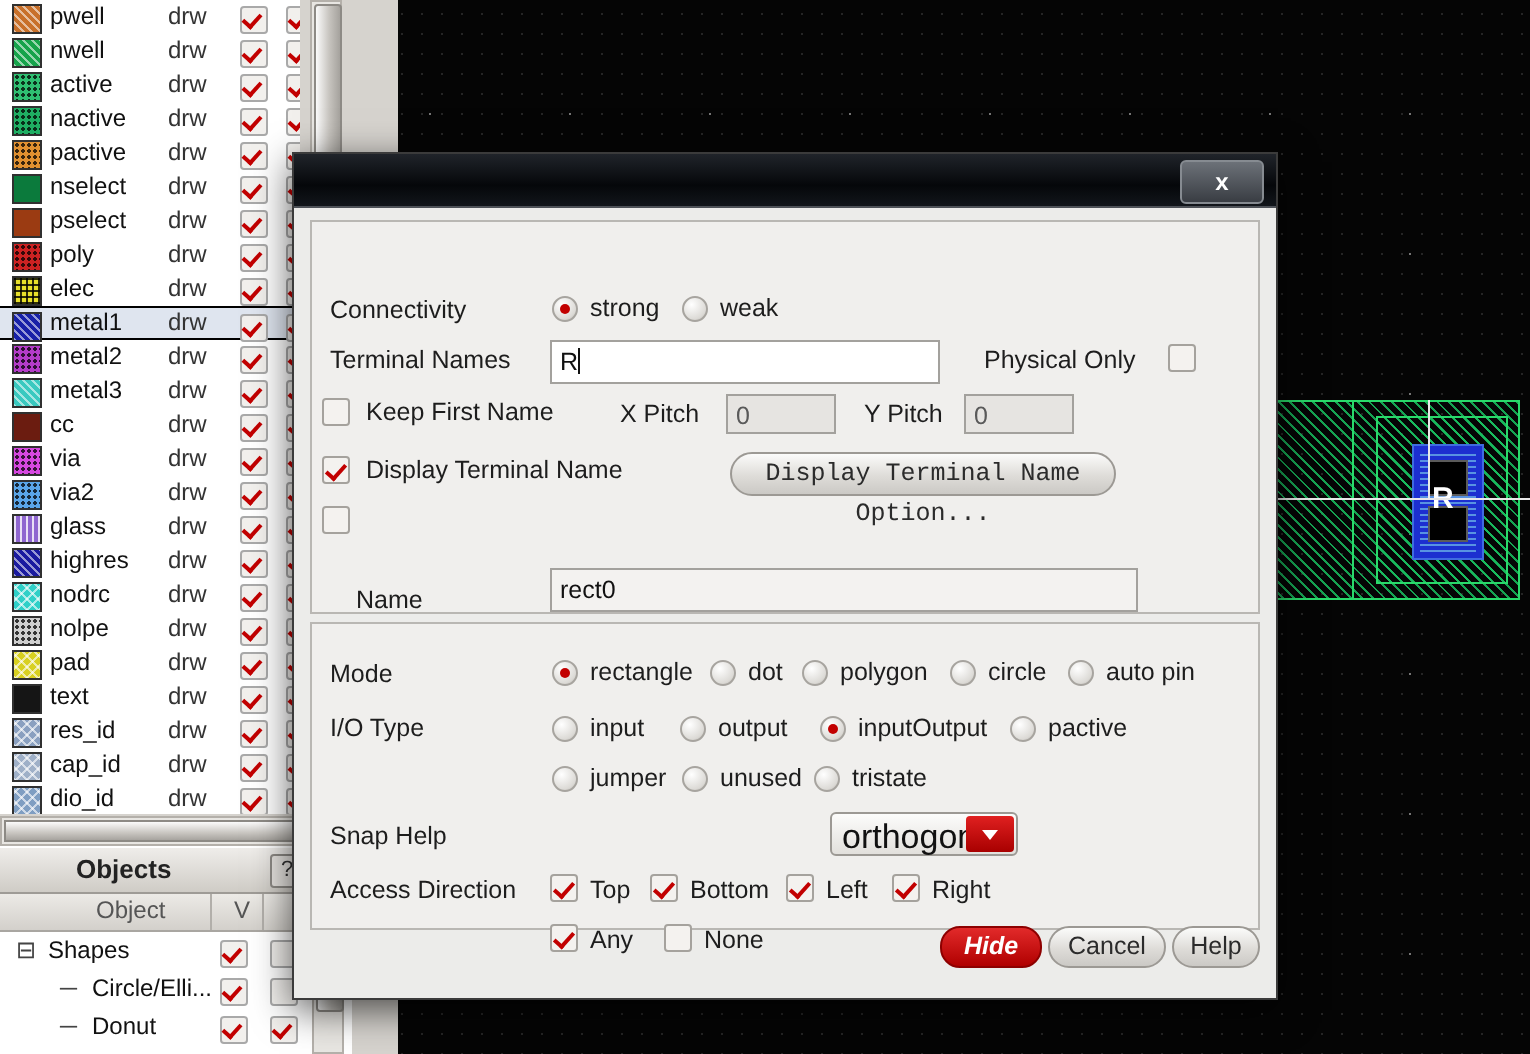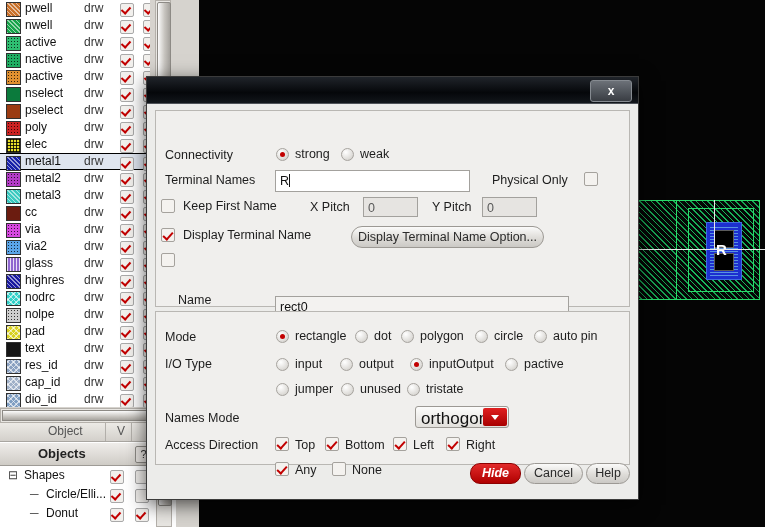--- a/index.html
+++ b/index.html
@@ -110,21 +110,21 @@
   .rlbl{position:absolute;color:#1d1d1d;font-size:12.5px;}
 
   .cbx{position:absolute;width:14px;height:14px;background:#f4f2ef;
       border:1px solid #a5a29d;border-radius:2px;box-sizing:border-box;}
   .cbx.on:after{content:"";position:absolute;left:3px;top:1px;width:4px;height:8px;
       border:solid #c20000;border-width:0 2.6px 2.6px 0;transform:rotate(42deg);}
 
   .btn{position:absolute;background:linear-gradient(180deg,#fbfbfa,#dedcd8 55%,#cbc9c5);
       border:1px solid #9c9994;border-radius:11px;color:#2b2b2b;font-size:12.5px;
       text-align:center;box-sizing:border-box;}
-  #dtn-opt{left:204px;top:202px;width:193px;height:22px;line-height:20px;}
+  #dtn-opt{left:218px;top:202px;width:193px;height:22px;line-height:20px;font-family:Liberation Mono, monospace;}
 
   #snap-sel{position:absolute;left:268px;top:378px;width:94px;height:22px;
       background:linear-gradient(180deg,#fcfcfb,#e2e0dc);border:1px solid #9c9994;border-radius:3px;box-sizing:border-box;}
   #snap-sel .v{position:absolute;left:5px;top:2px;font-size:17px;color:#111;}
   #snap-arrow{position:absolute;right:1px;top:1px;width:24px;height:18px;
       background:linear-gradient(180deg,#e02020,#a80000);border-radius:2px;}
   #snap-arrow:after{content:"";position:absolute;left:8px;top:7px;border-left:4px solid transparent;
       border-right:4px solid transparent;border-top:5px solid #fff;}
 
   #btn-hide{left:470px;top:463px;width:51px;height:21px;line-height:19px;color:#fff;font-weight:bold;
@@ -325,29 +325,29 @@
     </div>
   <div id="lscroll-v">
     <div id="lscroll-thumb"></div>
   </div>
   <div id="lscroll-h">
     <div id="lscroll-hthumb"></div>
   </div>
 </div>
 
 <div id="objects">
+  <div id="obj-title">
+    <span>Objects</span>
+    <div id="obj-help">?</div>
+  </div>
   <div id="obj-cols">
     <div class="vsep" style="left:105px"></div>
     <div class="vsep" style="left:131px"></div>
     <span class="h1">Object</span>
     <span class="h2">V</span>
-  </div>
-  <div id="obj-title">
-    <span>Objects</span>
-    <div id="obj-help">?</div>
   </div>
   <div id="obj-body">
       <div class="orow">
         <span class="otree" style="left:8px">⊟</span>
         <span class="olabel" style="left:24px">Shapes</span>
         <span class="chk on" style="left:110px;top:4px"></span>
         <span class="chk" style="left:135px;top:4px"></span>
       </div>
       <div class="orow">
         <span class="otree" style="left:30px">─</span>
@@ -400,21 +400,21 @@
     <span class="lbl" style="left:285px;top:96px">Y Pitch</span>
     <div class="txtin dis" style="left:335px;top:93px;width:55px;height:20px">0</div>
 
     <div class="cbx on" style="left:14px;top:124px"></div>
     <span class="lbl" style="left:36px;top:124px">Display Terminal Name</span>
     <div class="btn" id="dtn-opt" style="top:122px">Display Terminal Name Option...</div>
 
     <div class="cbx" style="left:14px;top:149px"></div>
 
     <span class="lbl" style="left:31px;top:189px">Name</span>
-    <div class="txtin lite" style="left:128px;top:192px;width:294px;height:22px">rect0</div>
+    <div class="txtin lite" style="left:128px;top:180px;width:294px;height:22px">rect0</div>
 
     <div class="panel" id="panel-b"></div>
 
     <span class="lbl" style="left:18px;top:226px">Mode</span>
     <div class="radio on" style="left:129px;top:226px"></div>
     <span class="rlbl" style="left:148px;top:225px">rectangle</span>
     <div class="radio" style="left:208px;top:226px"></div>
     <span class="rlbl" style="left:227px;top:225px">dot</span>
     <div class="radio" style="left:254px;top:226px"></div>
     <span class="rlbl" style="left:273px;top:225px">polygon</span>
@@ -433,21 +433,21 @@
     <div class="radio" style="left:358px;top:254px"></div>
     <span class="rlbl" style="left:377px;top:253px">pactive</span>
 
     <div class="radio" style="left:129px;top:279px"></div>
     <span class="rlbl" style="left:148px;top:278px">jumper</span>
     <div class="radio" style="left:194px;top:279px"></div>
     <span class="rlbl" style="left:213px;top:278px">unused</span>
     <div class="radio" style="left:260px;top:279px"></div>
     <span class="rlbl" style="left:279px;top:278px">tristate</span>
 
-    <span class="lbl" style="left:18px;top:307px">Names Mode</span>
+    <span class="lbl" style="left:18px;top:307px">Snap Help</span>
     <div id="snap-sel" style="top:302px">
       <span class="v">orthogonal</span>
       <div id="snap-arrow"></div>
     </div>
 
     <span class="lbl" style="left:18px;top:334px">Access Direction</span>
     <div class="cbx on" style="left:128px;top:333px"></div>
     <span class="rlbl" style="left:148px;top:334px">Top</span>
     <div class="cbx on" style="left:178px;top:333px"></div>
     <span class="rlbl" style="left:198px;top:334px">Bottom</span>

